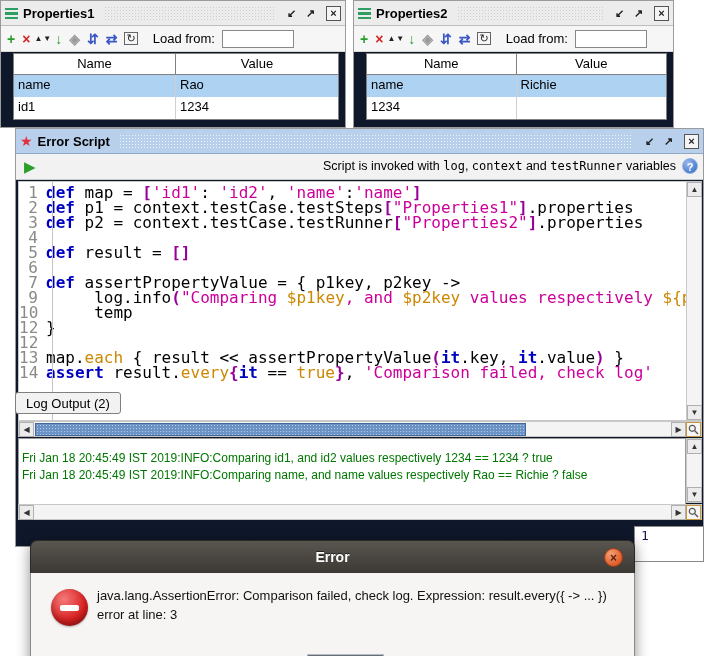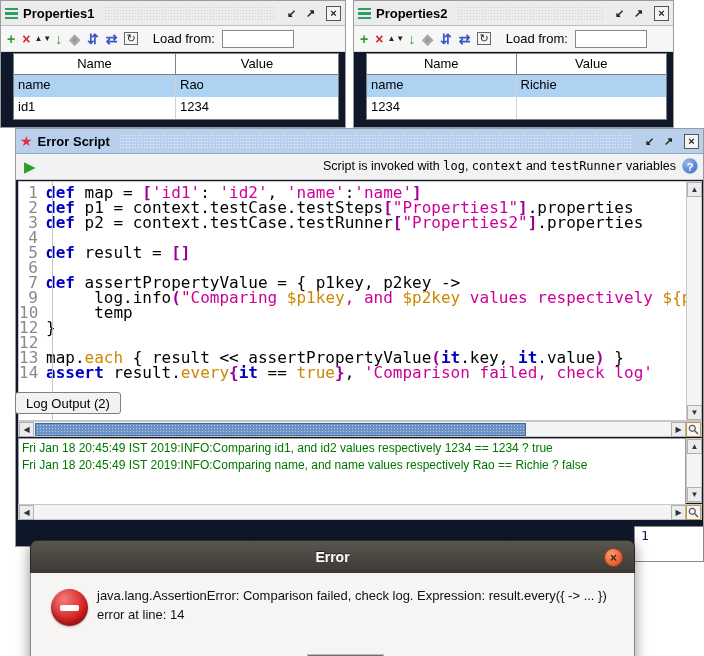--- a/index.html
+++ b/index.html
@@ -97,21 +97,21 @@
   }
   #editor-vscroll { position:absolute; right:1px; top:52px; width:16px; height:240px; background:#f4f4f4; border:1px solid #c8c8c8; }
   #editor-vscroll .sb-arrow { position:absolute; left:0; }
   #editor-hscroll { position:absolute; left:2px; right:1px; top:292px; height:16px; background:#f4f4f4; border:1px solid #c8c8c8; }
   .hthumb { position:absolute; left:16px; top:1px; height:13px; width:72%;
             background:linear-gradient(#7aa0d0,#5c84b8); border:1px solid #44699a;
             background-image:radial-gradient(rgba(255,255,255,.5) 25%, transparent 26%); background-size:3px 3px; background-color:#6b93c6;}
   .corner-zoom { position:absolute; right:0; top:0; width:15px; height:15px; border:1px solid #c8963c; background:#f6f6f6;
                  display:flex; align-items:center; justify-content:center; }
 
-  #log-area { position:absolute; left:2px; right:17px; top:309px; height:75px; background:#fff; border:1px solid #9b9b9b; overflow:hidden; padding:1px 3px; }
+  #log-area { position:absolute; left:2px; right:17px; top:309px; height:75px; background:#fff; border:1px solid #9b9b9b; overflow:hidden; padding:11px 3px; }
   .logline { font-size:12px; line-height:16.5px; color:#007700; white-space:nowrap; }
   #log-vscroll { position:absolute; right:1px; top:309px; width:16px; height:65px; background:#f4f4f4; border:1px solid #c8c8c8; }
   #log-hscroll { position:absolute; left:2px; right:1px; top:375px; height:16px; background:#f4f4f4; border:1px solid #c8c8c8; }
 
   #log-tab {
     position:absolute; left:15px; top:392px; height:22px; padding:2px 10px;
     border:1px solid #808080; border-radius:3px; background:#f2f2f2; font-size:13px;
   }
 
   
@@ -314,17 +314,17 @@
   <div class="dlg-titlebar" data-name="error-dialog-titlebar">
     <span class="dlg-title" data-name="dialog-title">Error</span>
     <span class="dlg-close" data-name="close-icon">×</span>
   </div>
   <div class="dlg-body" data-name="error-dialog-body">
     <span class="err-icon" data-name="error-icon">
         <span class="err-bar"></span>
       </span>
     <div class="err-text" data-name="error-message">
       <div data-name="error-message-line1">java.lang.AssertionError: Comparison failed, check log. Expression: result.every({ -&gt; ... })</div>
-      <div data-name="error-message-line2">error at line: 14</div>
+      <div data-name="error-message-line2">error at line: 3</div>
     </div>
     <button class="ok-btn" data-name="ok-button">OK</button>
   </div>
 </div>
 
 </body></html>

